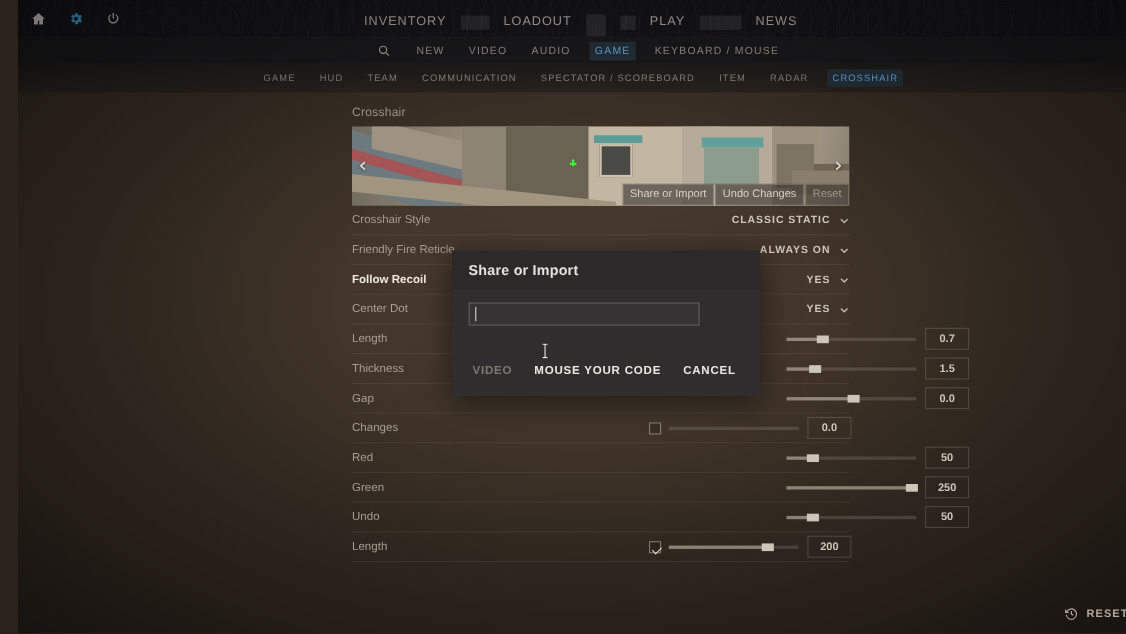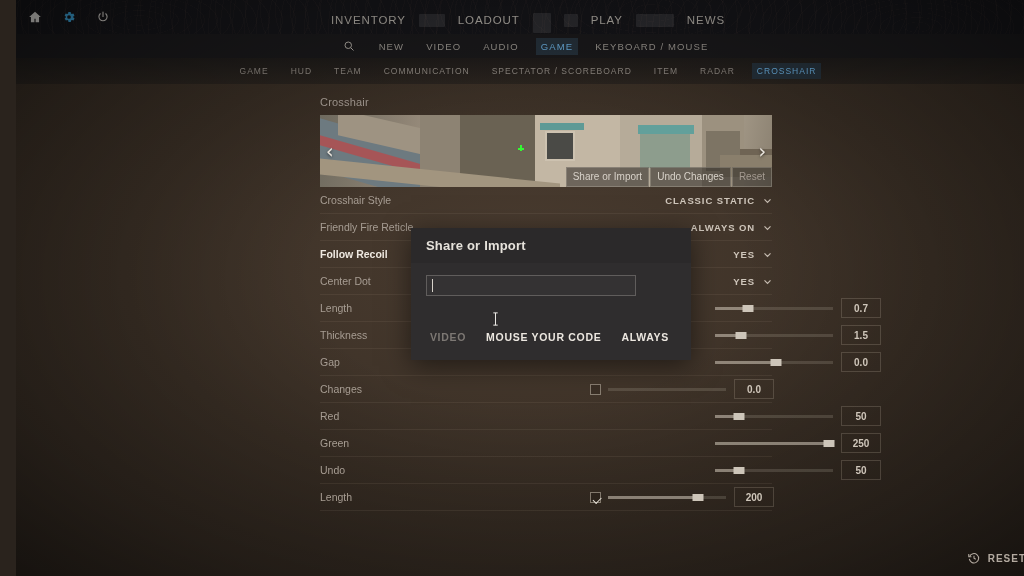--- a/index.html
+++ b/index.html
@@ -449,21 +449,21 @@
     <div class="modal-body">
       <div class="modal-input">
         <span class="caret"></span>
       </div>
       <svg class="ibeam" viewBox="0 0 7 16">
         <path d="M1 1h5M1 15h5M3.5 1v14" stroke="#f2f0ec" stroke-width="1.1" fill="none"></path>
       </svg>
       <div class="modal-actions">
         <span class="mbtn disabled">VIDEO</span>
         <span class="mbtn">MOUSE YOUR CODE</span>
-        <span class="mbtn">ALWAYS</span>
+        <span class="mbtn">CANCEL</span>
       </div>
     </div>
   </div>
 
   <div class="reset-bl">
     <svg width="14" height="14" viewBox="0 0 24 24" fill="none" stroke="#b3aaa0" stroke-width="1.8">
       <path d="M4.5 9.5A8 8 0 1 1 4 13.5"></path>
         <path d="M3 5.2v4.6h4.6"></path>
         <path d="M12 8v4.4l3 1.8"></path>
     </svg>

